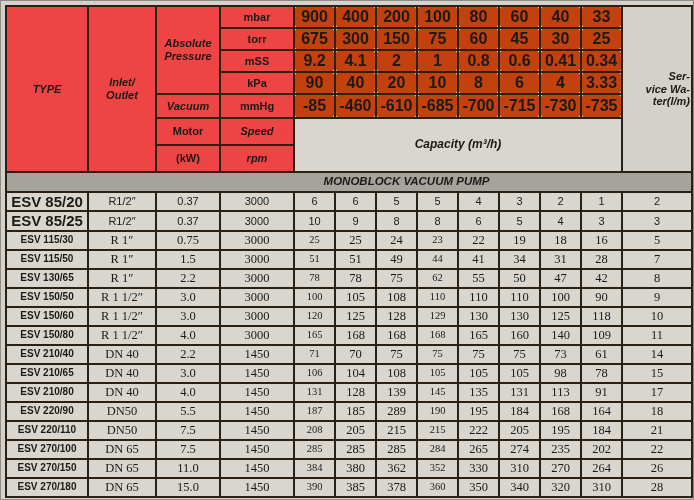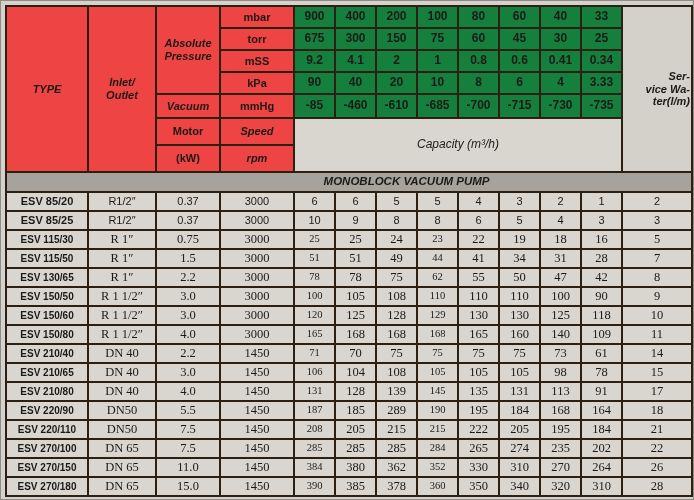--- a/index.html
+++ b/index.html
@@ -27,39 +27,39 @@
     vertical-align:middle;
     padding:0 1px;
     overflow:hidden;
     line-height:1.15;
   }
   
   .hdr  { background:#ef4444; font-weight:bold; font-size:11px; }
   .ital { font-style:italic;margin-top:48px; }
   .prewrap { white-space:pre-line; }
   
-  .val  { background:#15803d; font-weight:bold; font-size:12px; }
-  .capacity-cell { background:#d9d6d0; font-weight:normal; font-style:italic; font-size:12px;text-align:center; }
+  .val  { background:#c2410c; font-weight:bold; font-size:16px;border-radius:6px; }
+  .capacity-cell { background:#d9d6d0; font-weight:bold; font-style:italic; font-size:12px;text-align:center; }
   .service-hdr   { background:#d4d1cb; font-weight:bold; font-style:italic; font-size:11px;text-align:right; }
   
   tr.banner-row td {
     background:#a6a39c;
     font-weight:bold; font-style:italic; font-size:11.5px;
     text-align:center; padding-left:116px;
   }
   
   tr.r-press  { height:22px; }
   tr.r-vac    { height:24px; }
   tr.r-motor  { height:27px; }
   tr.r-kw     { height:27px; }
   tr.banner-row { height:20px; }
   
   tr.data-row { height:19px; }
   tr.data-row td { background:#d9d6d0; font-size:11px; }
-  tr.data-row td.type-cell { font-weight:bold; font-family:"Liberation Sans",sans-serif; font-size:11px; }
+  tr.data-row td.type-cell { font-weight:bold; font-family:"Liberation Sans",sans-serif; font-size:15px; }
   tr.serif-row td { font-family:"Liberation Serif", serif; font-size:12.5px; }
   tr.serif-row td.type-cell { font-family:"Liberation Sans",sans-serif; font-size:10px; }
   tr.serif-row td.cap-0, tr.serif-row td.cap-3 { font-size:10.5px; }
   tr.sans-row td { font-family:"Liberation Sans",sans-serif; }
 </style>
 </head>
 <body>
 
 <div class="sheet">
   <table class="pump">

